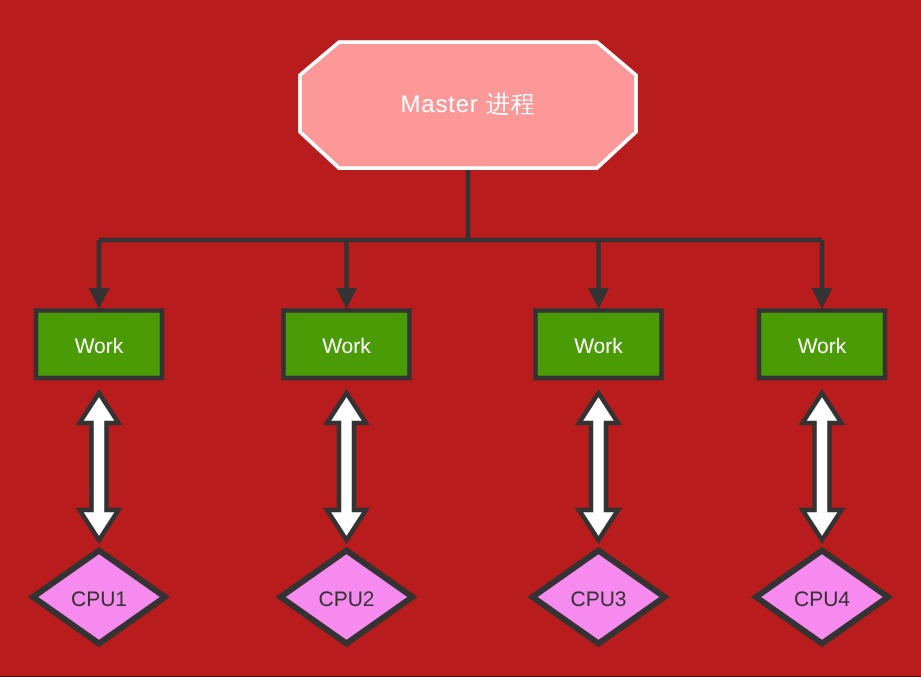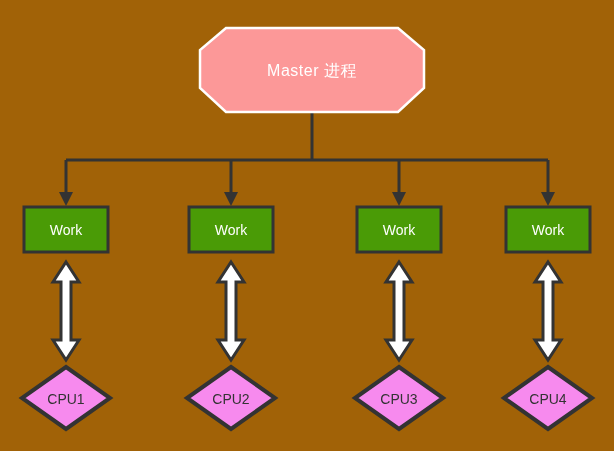--- a/index.html
+++ b/index.html
@@ -4,21 +4,21 @@
 <style>
   html, body {
     margin: 0;
     padding: 0;
     background: #000000;
   }
   .canvas {
     position: relative;
     width: 614px;
     height: 451px;
-    background: #a16207;
+    background: #b91c1c;
     overflow: hidden;
     font-family: "Liberation Sans", "DejaVu Sans", sans-serif;
   }
   svg { display: block; }
 
   .master-shape {
     fill: #FC9898;
     stroke: #FFFFFF;
     stroke-width: 2.5;
   }

